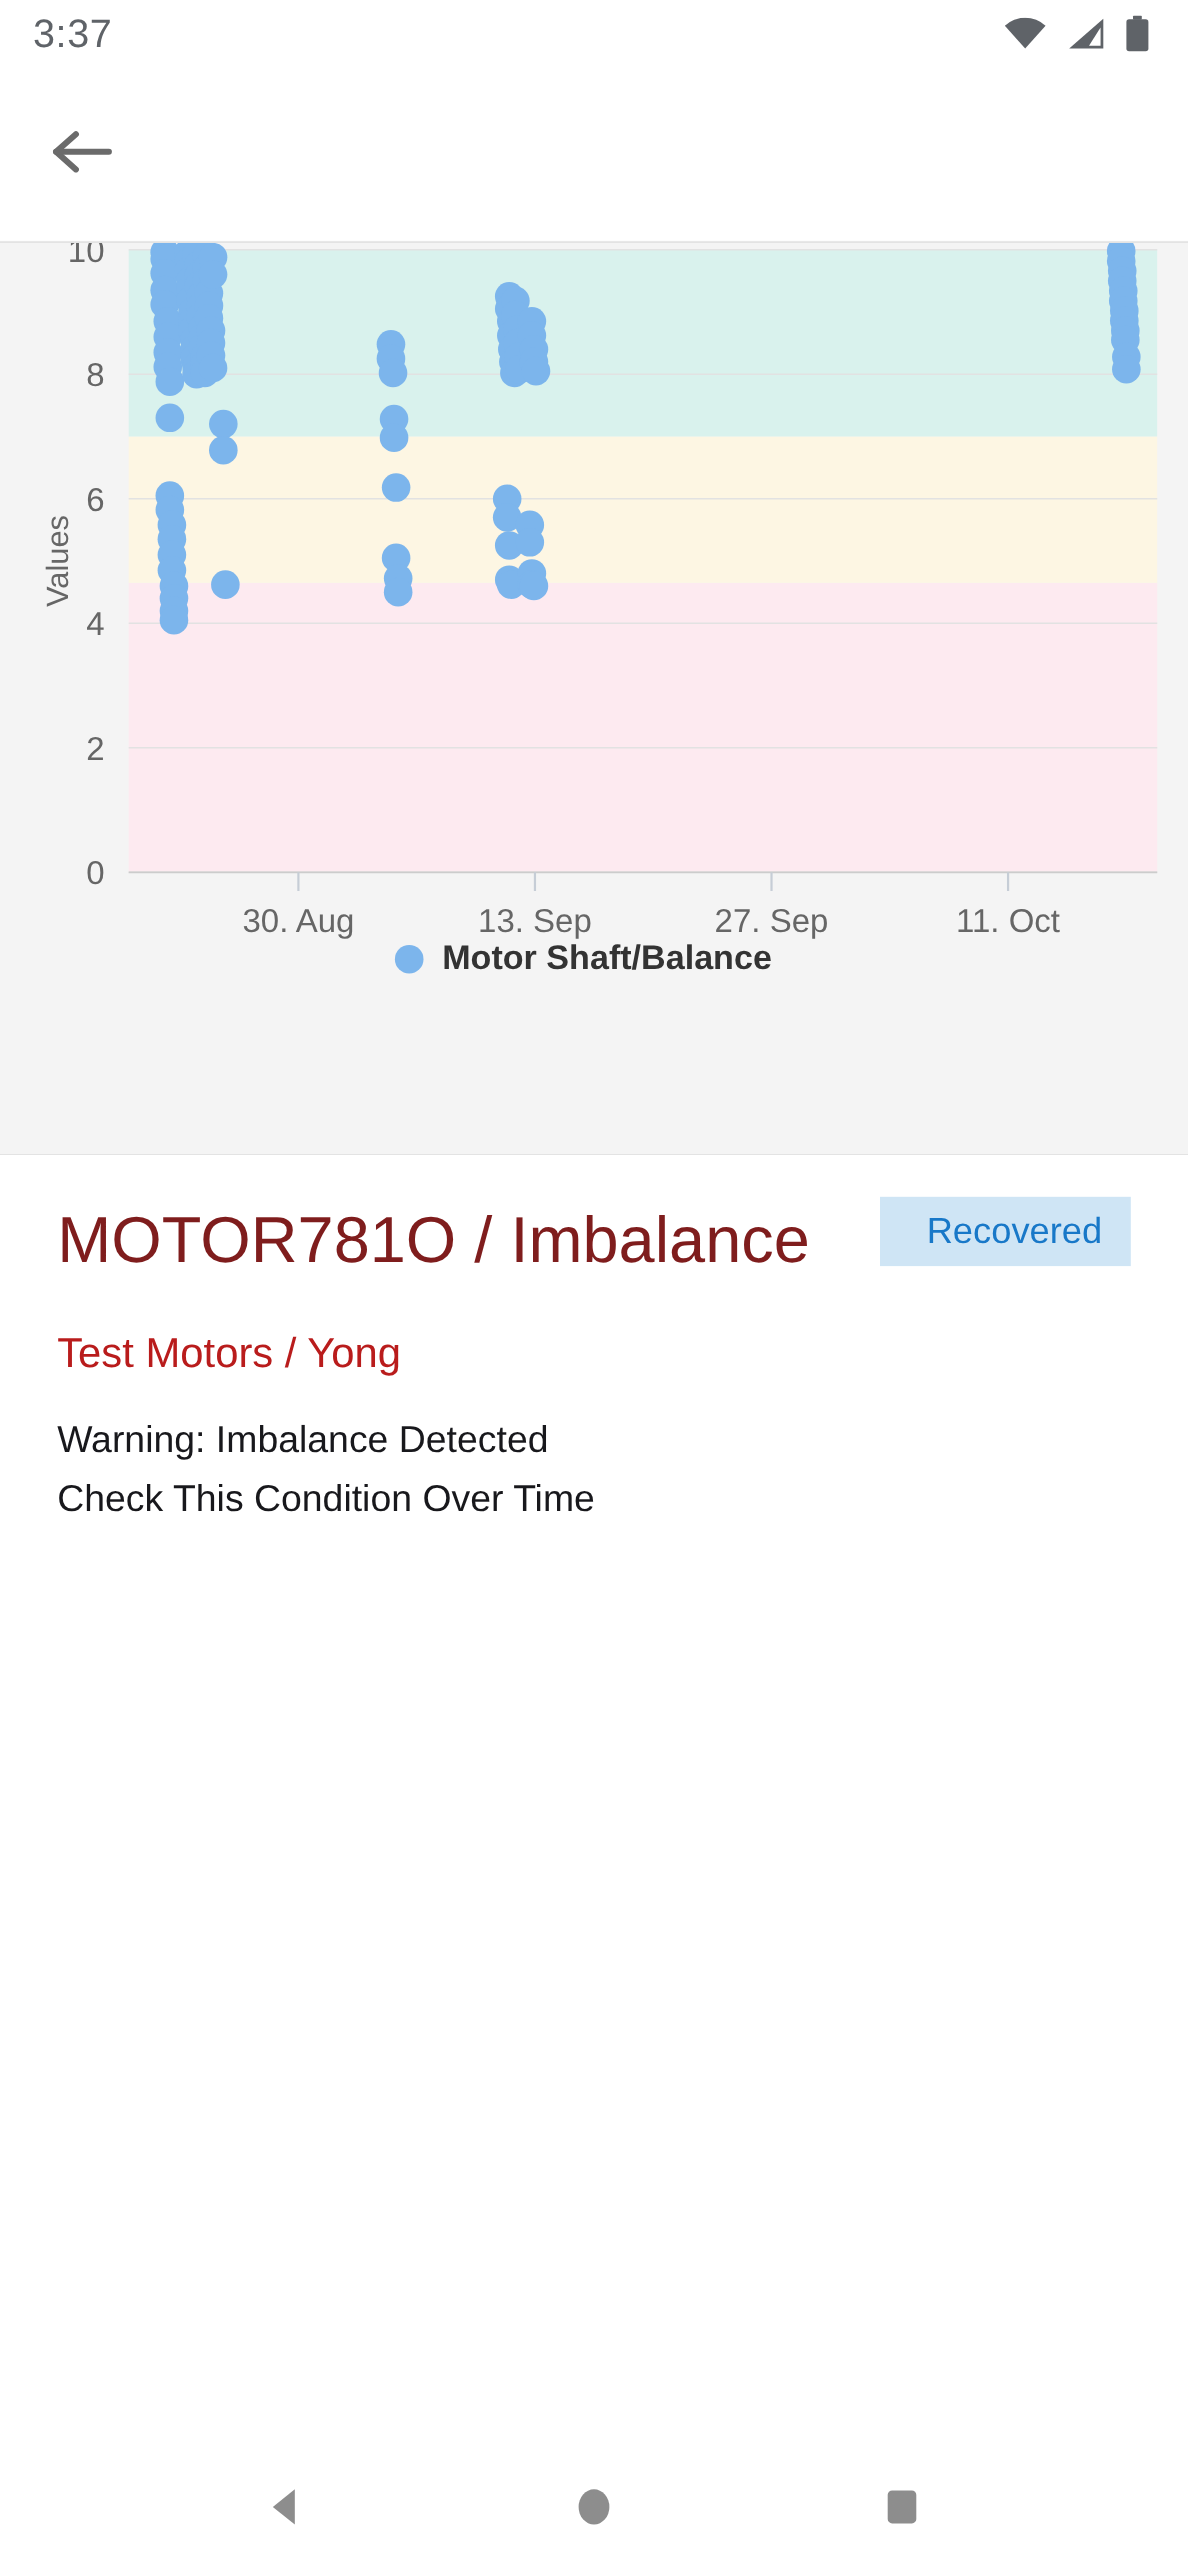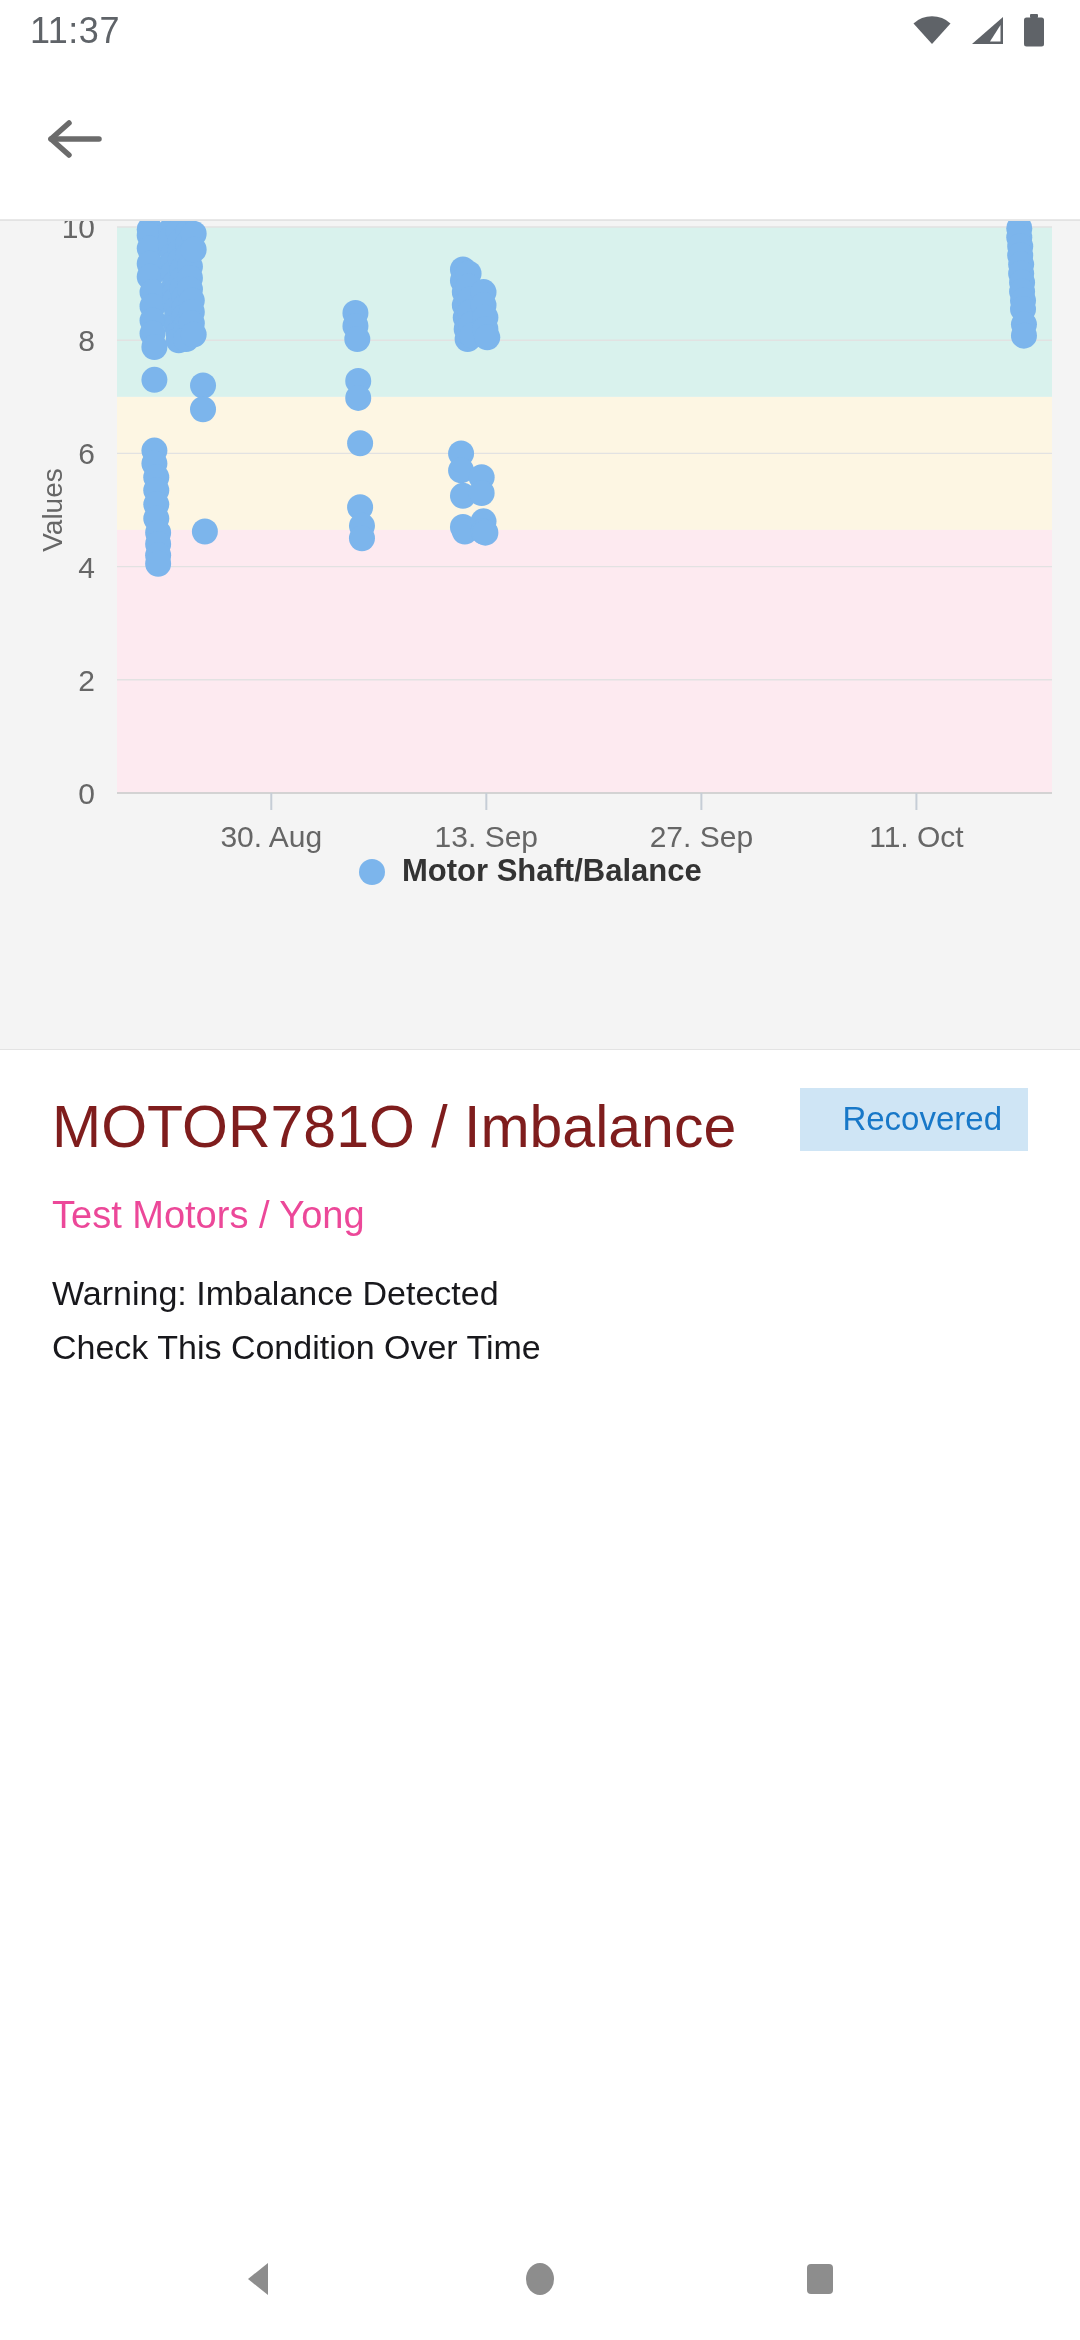--- a/index.html
+++ b/index.html
@@ -84,22 +84,22 @@
   }
   .status-badge{
     flex:none;
     background:#cfe5f5; color:#1878c8;
     font-size:33px;
     padding:14px 26px 16px 42px;
     white-space:nowrap;
     line-height:1;
   }
   .alert-sub{
-    margin-top:32px;
-    font-size:38px; color:#ec4899; font-weight:normal;
+    margin-top:48px;
+    font-size:38px; color:#b91c1c; font-weight:normal;
   }
   .alert-line{
     margin-top:15px;
     font-size:34px; color:#18181c;
   }
   .alert-line.first{ margin-top:37px; }
 
   
   .navbar{
     position:absolute; left:0; bottom:0;
@@ -108,21 +108,21 @@
     display:flex; align-items:center; justify-content:space-around;
     padding:0 120px;
   }
   .nav-btn{ display:flex; align-items:center; justify-content:center;
             width:110px; height:110px; cursor:pointer; }
 </style>
 </head>
 <body>
 
 <div class="statusbar">
-  <div class="status-time">11:37</div>
+  <div class="status-time">3:37</div>
   <div class="status-icons">
     <span>
       <svg width="40" height="30" viewBox="0 0 40 30">
         <path d="M20 28 L1.5 7.5 A27 27 0 0 1 38.5 7.5 Z" fill="#5f6368"></path>
       </svg>
     </span>
     <span>
       <svg width="36" height="30" viewBox="0 0 36 30">
         <path d="M34 1 L34 28 L3 28 Z" fill="#5f6368"></path>
         <path d="M31.5 9 L31.5 25.6 L21 25.6 Z" fill="#ffffff"></path>

